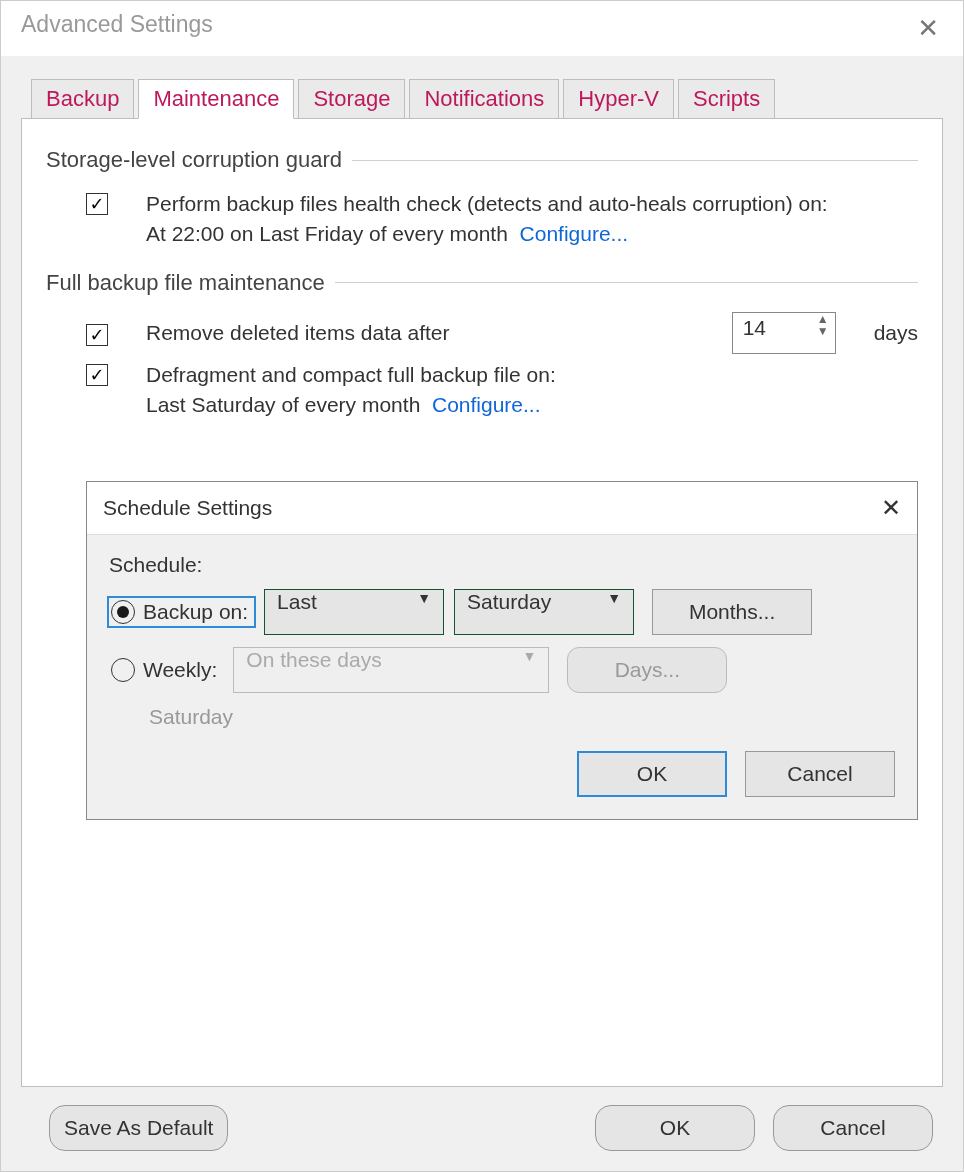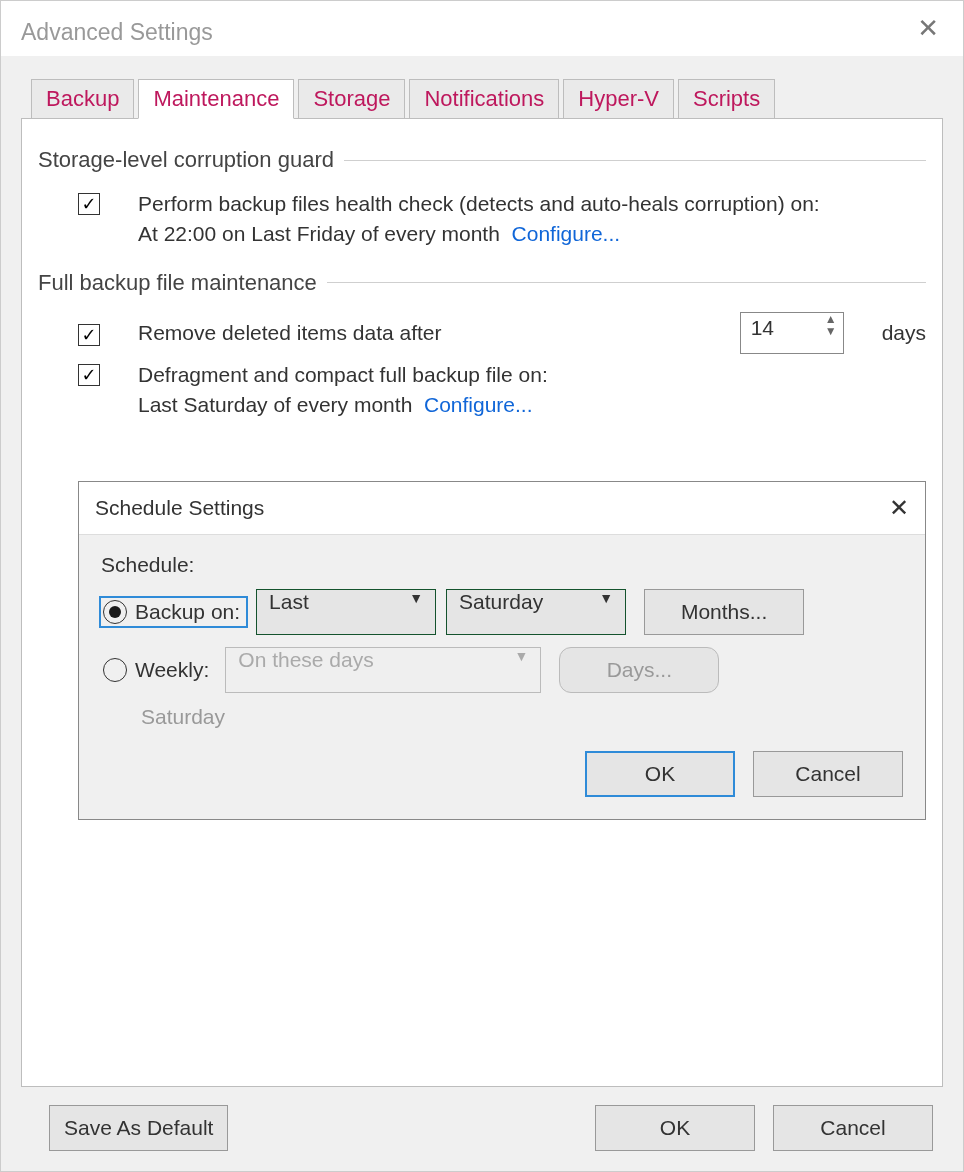--- a/index.html
+++ b/index.html
@@ -6,21 +6,21 @@
   html, body { margin:0; padding:0; }
   body {
     width:964px; height:1172px;
     font-family: "Segoe UI", Arial, sans-serif;
     font-size:21px;
     background:#fff;
     color:#333;
     border:1px solid #ccc;
   }
   .titlebar {
-    display:flex; align-items:flex-end; justify-content:space-between;
+    display:flex; align-items:flex-start; justify-content:space-between;
     padding:10px 16px 10px 20px; color:#888;
   }
   .titlebar .title { font-size:23px; color:#999; }
   .close-x { font-size:26px; color:#777; padding:2px 8px; }
   .content {
     background:#f0f0f0;
     padding:22px 20px 20px 20px;
     height:calc(100% - 55px);
     display:flex; flex-direction:column;
   }
@@ -39,21 +39,21 @@
     top:1px;
   }
   .tab.active {
     background:#ffffff;
     border-bottom:1px solid #fff;
     z-index:2;
   }
   .tabpane {
     background:#fff;
     border:1px solid #bdbdbd;
-    flex:1; padding:24px 16px;
+    flex:1; padding:24px 24px;
     position:relative;
   }
   .group-title {
     display:flex; align-items:center;
     color:#444; font-size:22px;
     margin:4px 0 16px 0;
   }
   .group-title .line { flex:1; height:1px; background:#cfcfcf; margin-left:10px; }
   .row {
     display:flex; align-items:flex-start;
@@ -119,21 +119,21 @@
   .btn.disabled { color:#999;background:#e5e5e5;border-color:#bbb;border-radius:12px; }
   .btn.primary { border:2px solid #2f8bd8; }
   .muted { color:#999; }
   .dialog-buttons {
     display:flex; justify-content:flex-end; gap:18px; margin-top:22px;
   }
   .footer {
     display:flex; align-items:center; padding:18px 10px 0 10px;
   }
   .footer .spacer { flex:1; }
-  .footer .btn { width:160px; margin-left:18px; }
+  .footer .btn { width:160px; margin-left:18px;border-radius:16px; }
 </style>
 </head>
 <body>
 
 <div class="titlebar">
   <span class="title">Advanced Settings</span>
   <span class="close-x">✕</span>
 </div>
 
 <div class="content">

